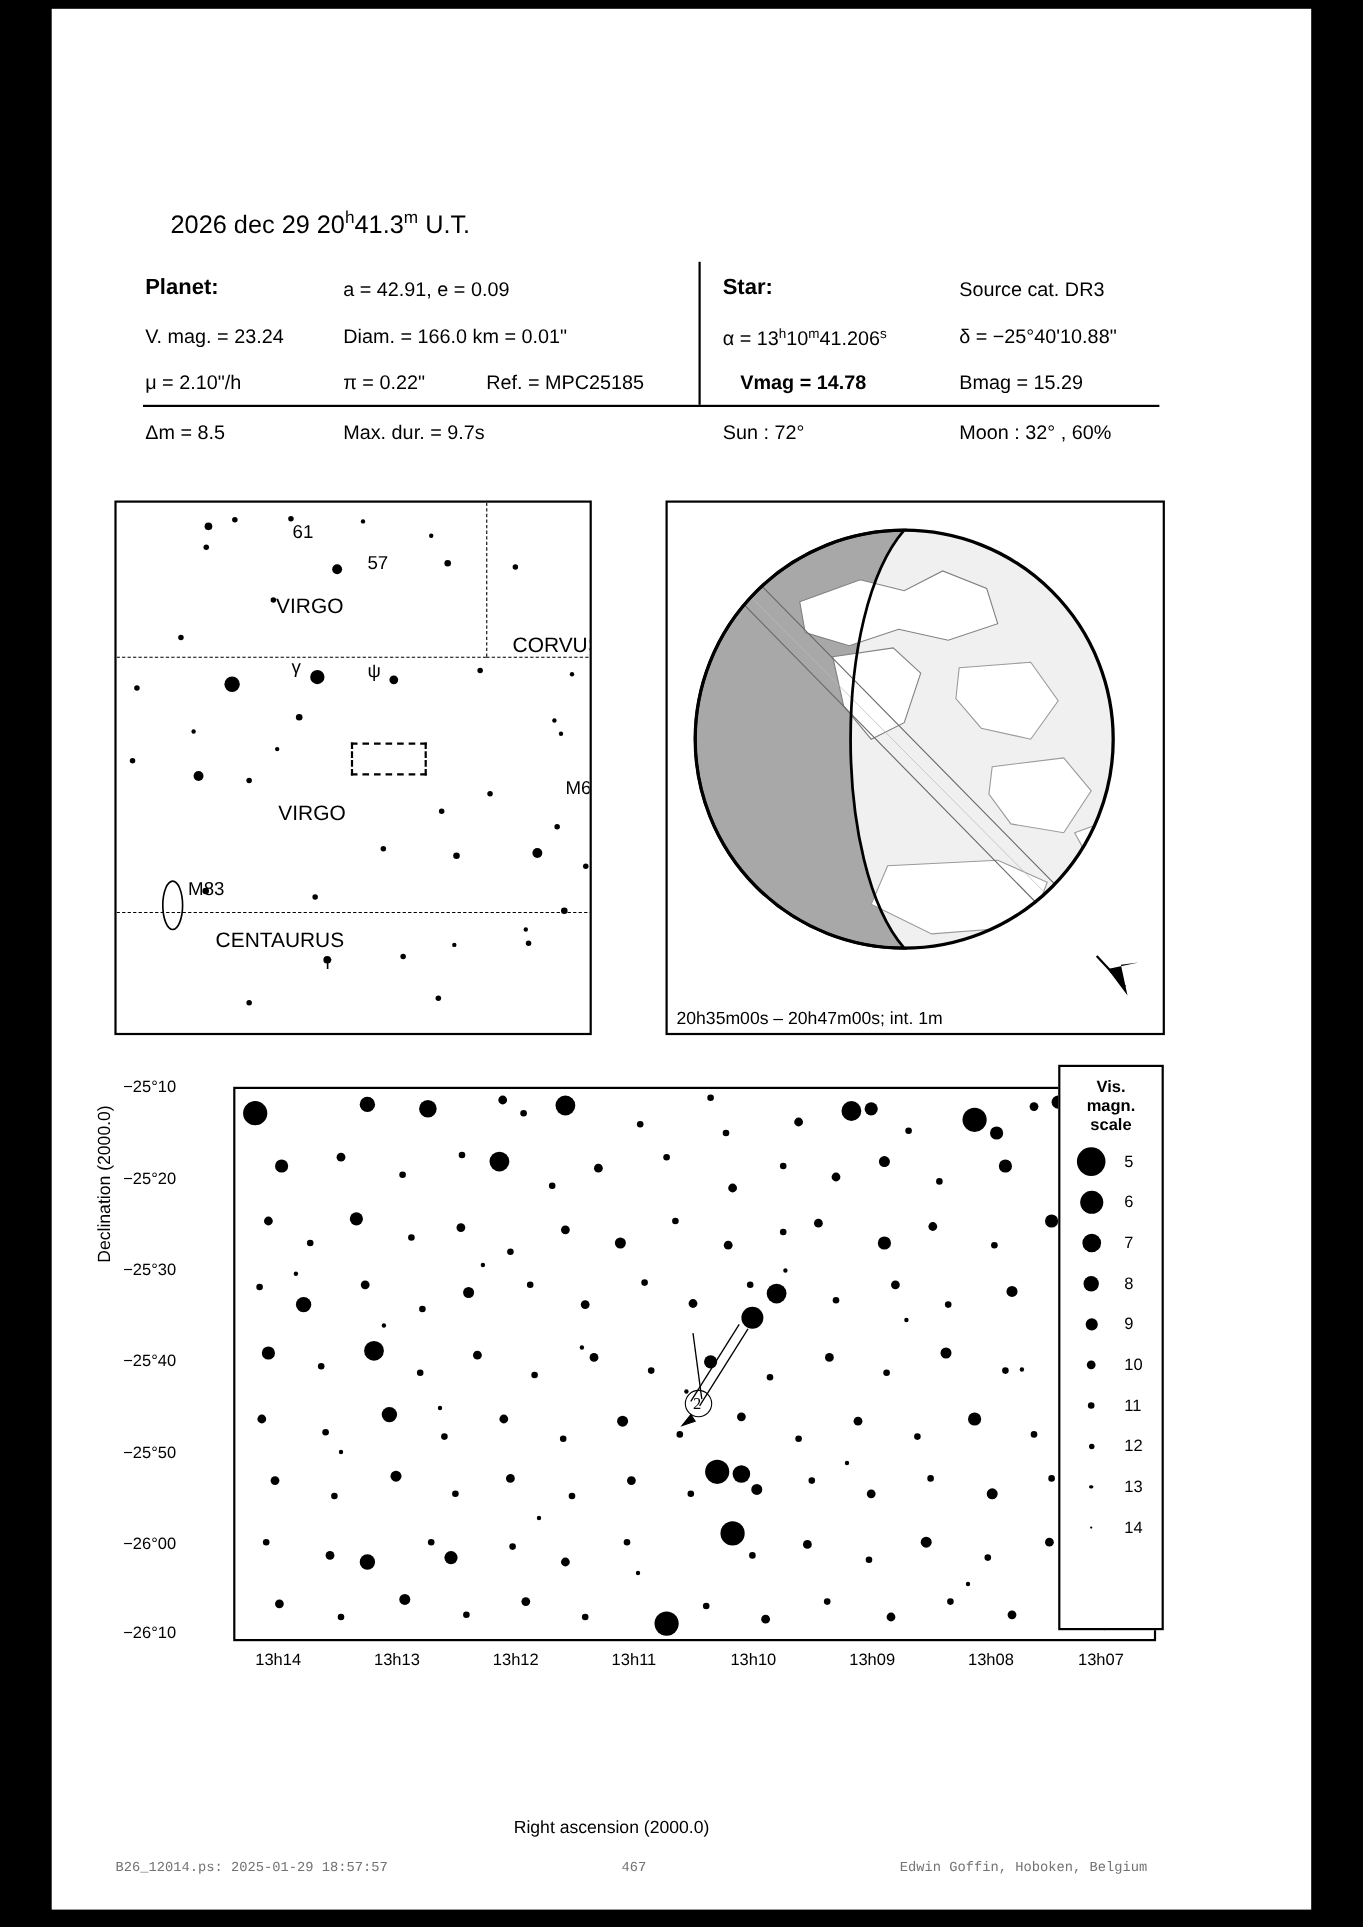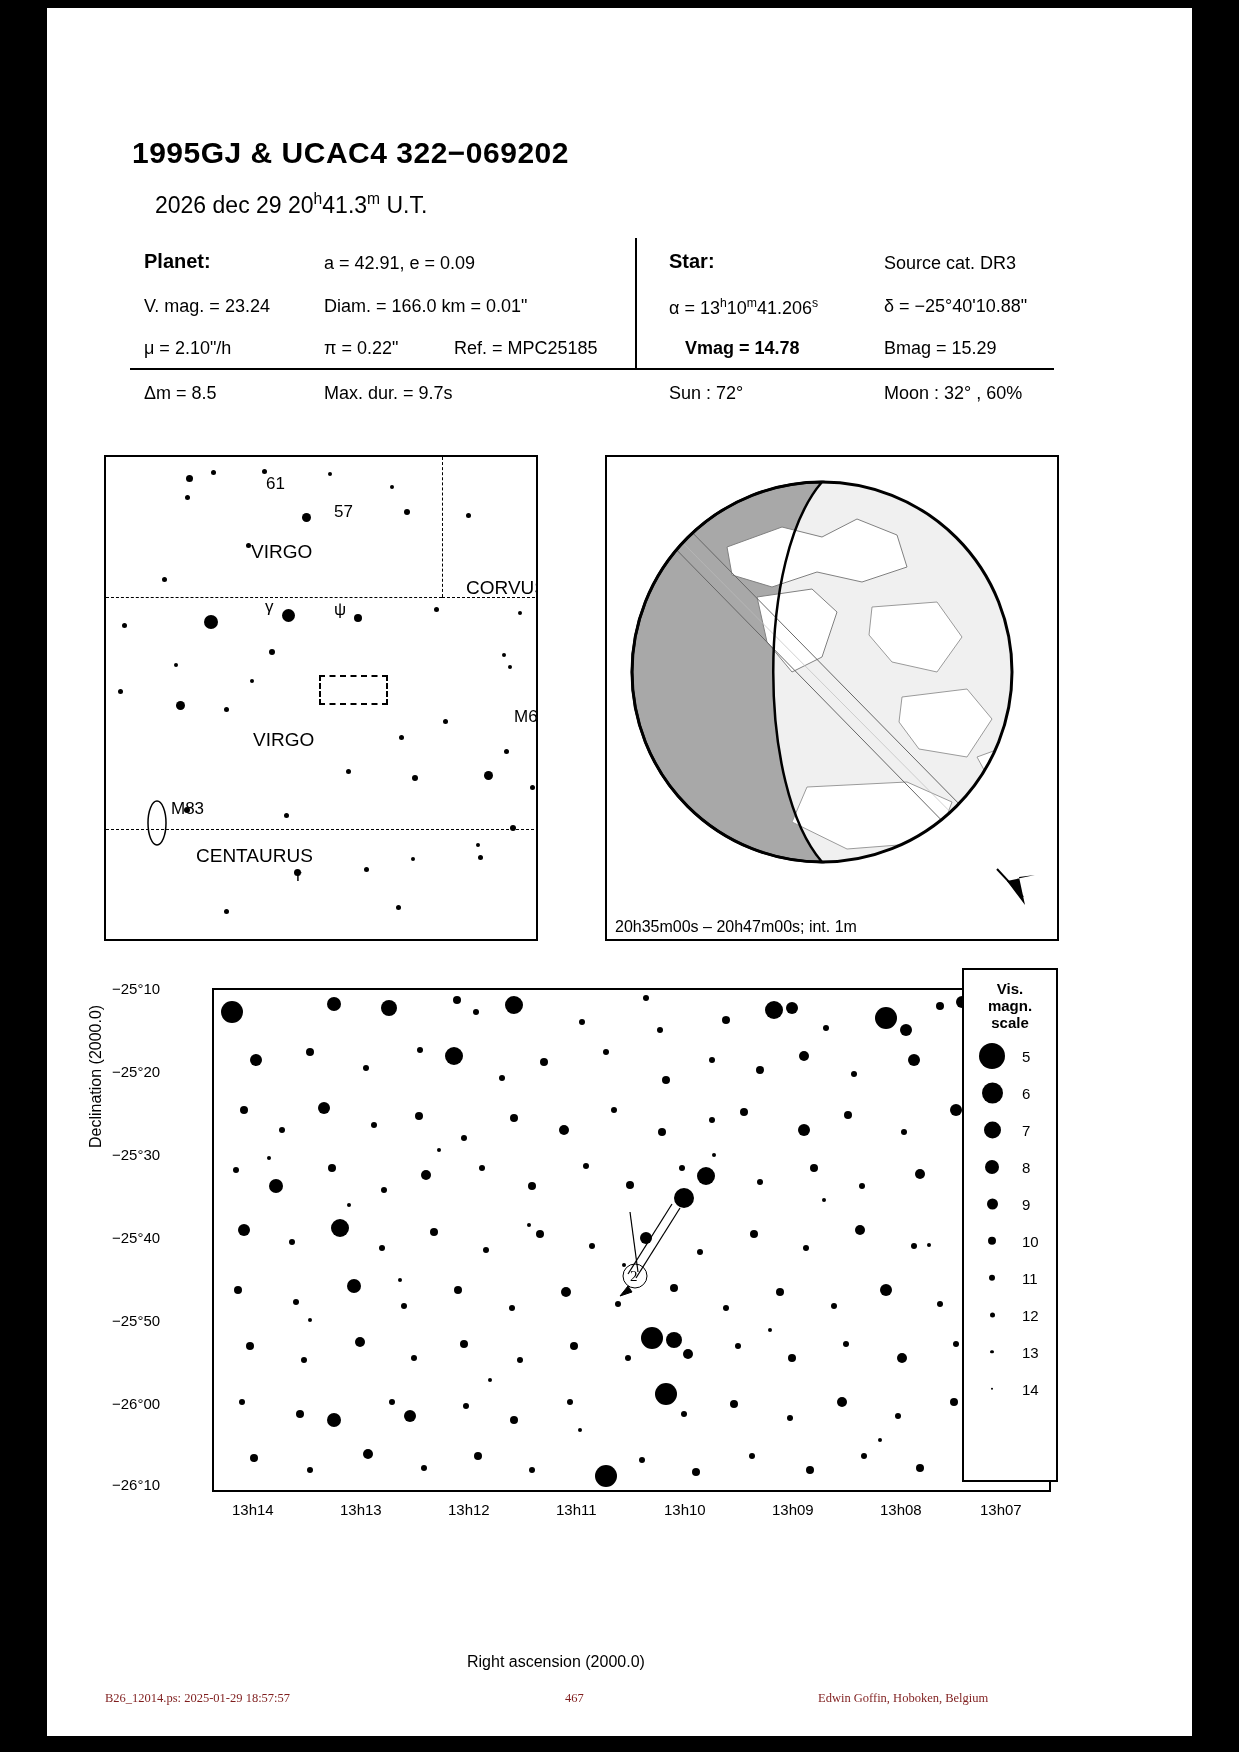--- a/index.html
+++ b/index.html
@@ -2,58 +2,55 @@
 <html><head>
 <meta charset="utf-8">
 <style>
   html,body{margin:0;padding:0;background:#000;}
   body{width:1239px;height:1752px;font-family:"Liberation Sans",sans-serif;}
   .page{position:absolute;left:47px;top:8px;width:1145px;height:1728px;background:#fff;}
   .title{position:absolute;left:85px;top:128px;font-size:30px;font-weight:bold;letter-spacing:0.5px;}
   .subtitle{position:absolute;left:108px;top:182px;font-size:23px;}
   sup{font-size:0.68em;vertical-align:super;}
 
-  .hdr{position:absolute;font-size:18px;margin-left:12px;}
+  .hdr{position:absolute;font-size:18px;}
   .bold{font-weight:bold;font-size:20px;}
   .vline{position:absolute;left:588px;top:230px;width:2px;height:130px;background:#000;}
   .hline{position:absolute;left:83px;top:360px;width:924px;height:2px;background:#000;}
 
   
   .chart1{position:absolute;left:57px;top:447px;width:430px;height:482px;border:2px solid #000;background:#fff;overflow:hidden;}
   .chart2{position:absolute;left:558px;top:447px;width:450px;height:482px;border:2px solid #000;background:#fff;overflow:hidden;}
   .chart3{position:absolute;left:35px;top:960px;width:970px;height:555px;}
 
   .cname{position:absolute;font-size:17px;}
   .star{position:absolute;border-radius:50%;background:#000;}
   .dashline{position:absolute;border-top:1px dashed #000;}
   .dashvert{position:absolute;border-left:1px dashed #000;}
 
-  .footer{position:absolute;left:58px;top:1683px;width:1000px;font-family:Liberation Serif, serif;font-size:12.5px;color:#7f1d1d;}
+  .footer{position:absolute;left:58px;top:1683px;width:1000px;font-family:Liberation Mono, monospace;font-size:12.5px;color:#737373;}
   .footer .mid{position:absolute;left:460px;}
   .footer .right{position:absolute;left:713px;}
 
   .legendbox{position:absolute;left:915px;top:960px;width:92px;height:510px;border:2px solid #000;background:#fff;}
   .legtitle{text-align:center;font-weight:bold;font-size:15px;line-height:17px;margin-top:10px;}
   .legrow{position:relative;height:37px;}
   .legdot{position:absolute;left:22px;top:50%;transform:translateY(-50%);border-radius:50%;background:#000;}
   .leglab{position:absolute;left:58px;top:50%;transform:translateY(-50%);font-size:15px;}
 
   .axlabel{font-size:15px;}
   .ylab{position:absolute;left:40px;top:1140px;transform:rotate(-90deg);transform-origin:left top;font-size:16px;white-space:nowrap;}
   .xlab{position:absolute;left:420px;top:1645px;font-size:16px;}
   .mapcap{position:absolute;left:568px;top:888px;font-size:16px;margin-top:22px;}
 </style>
 </head>
 <body>
 
 <div class="page">
 
-  <div class="title">
-    <span>1995GJ  &amp;  UCAC4 322−069202</span>
-  </div>
 
   <div class="subtitle">
     <span>2026 dec 29  20</span><sup>h</sup><span>41.3</span><sup>m</sup><span> U.T.</span>
   </div>
 
   <div class="hdr bold" style="left:85px;top:242px;">Planet:</div>
   <div class="hdr" style="left:265px;top:245px;">a = 42.91, e = 0.09</div>
   <div class="hdr" style="left:85px;top:288px;">V. mag. = 23.24</div>
   <div class="hdr" style="left:265px;top:288px;">Diam. = 166.0 km = 0.01"</div>
   <div class="hdr" style="left:85px;top:330px;">μ =  2.10"/h</div>

